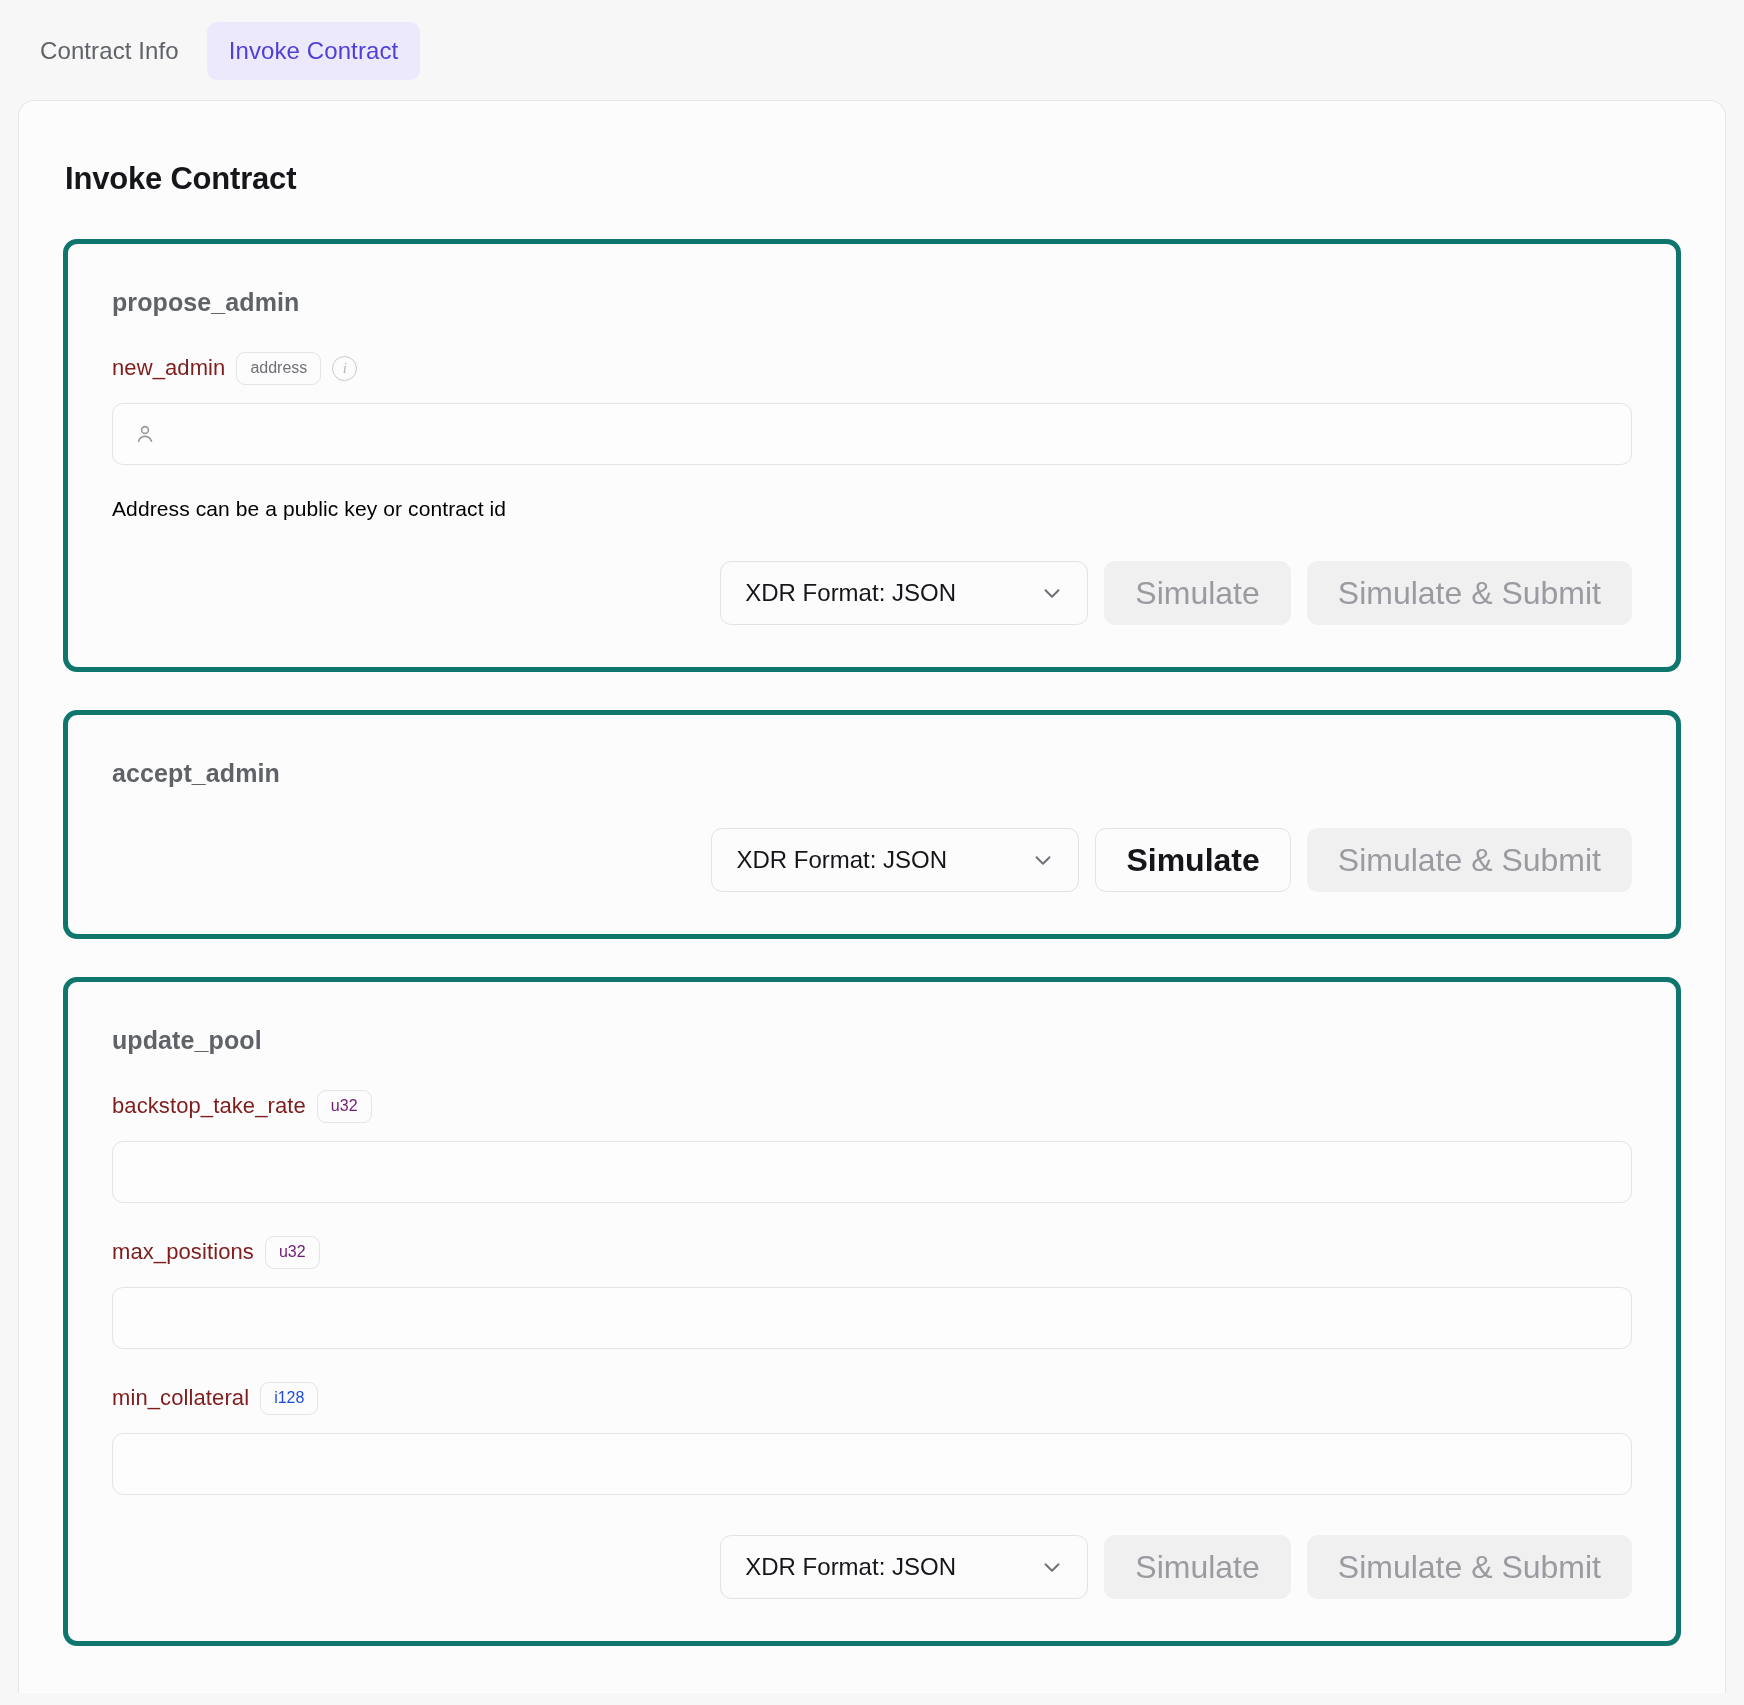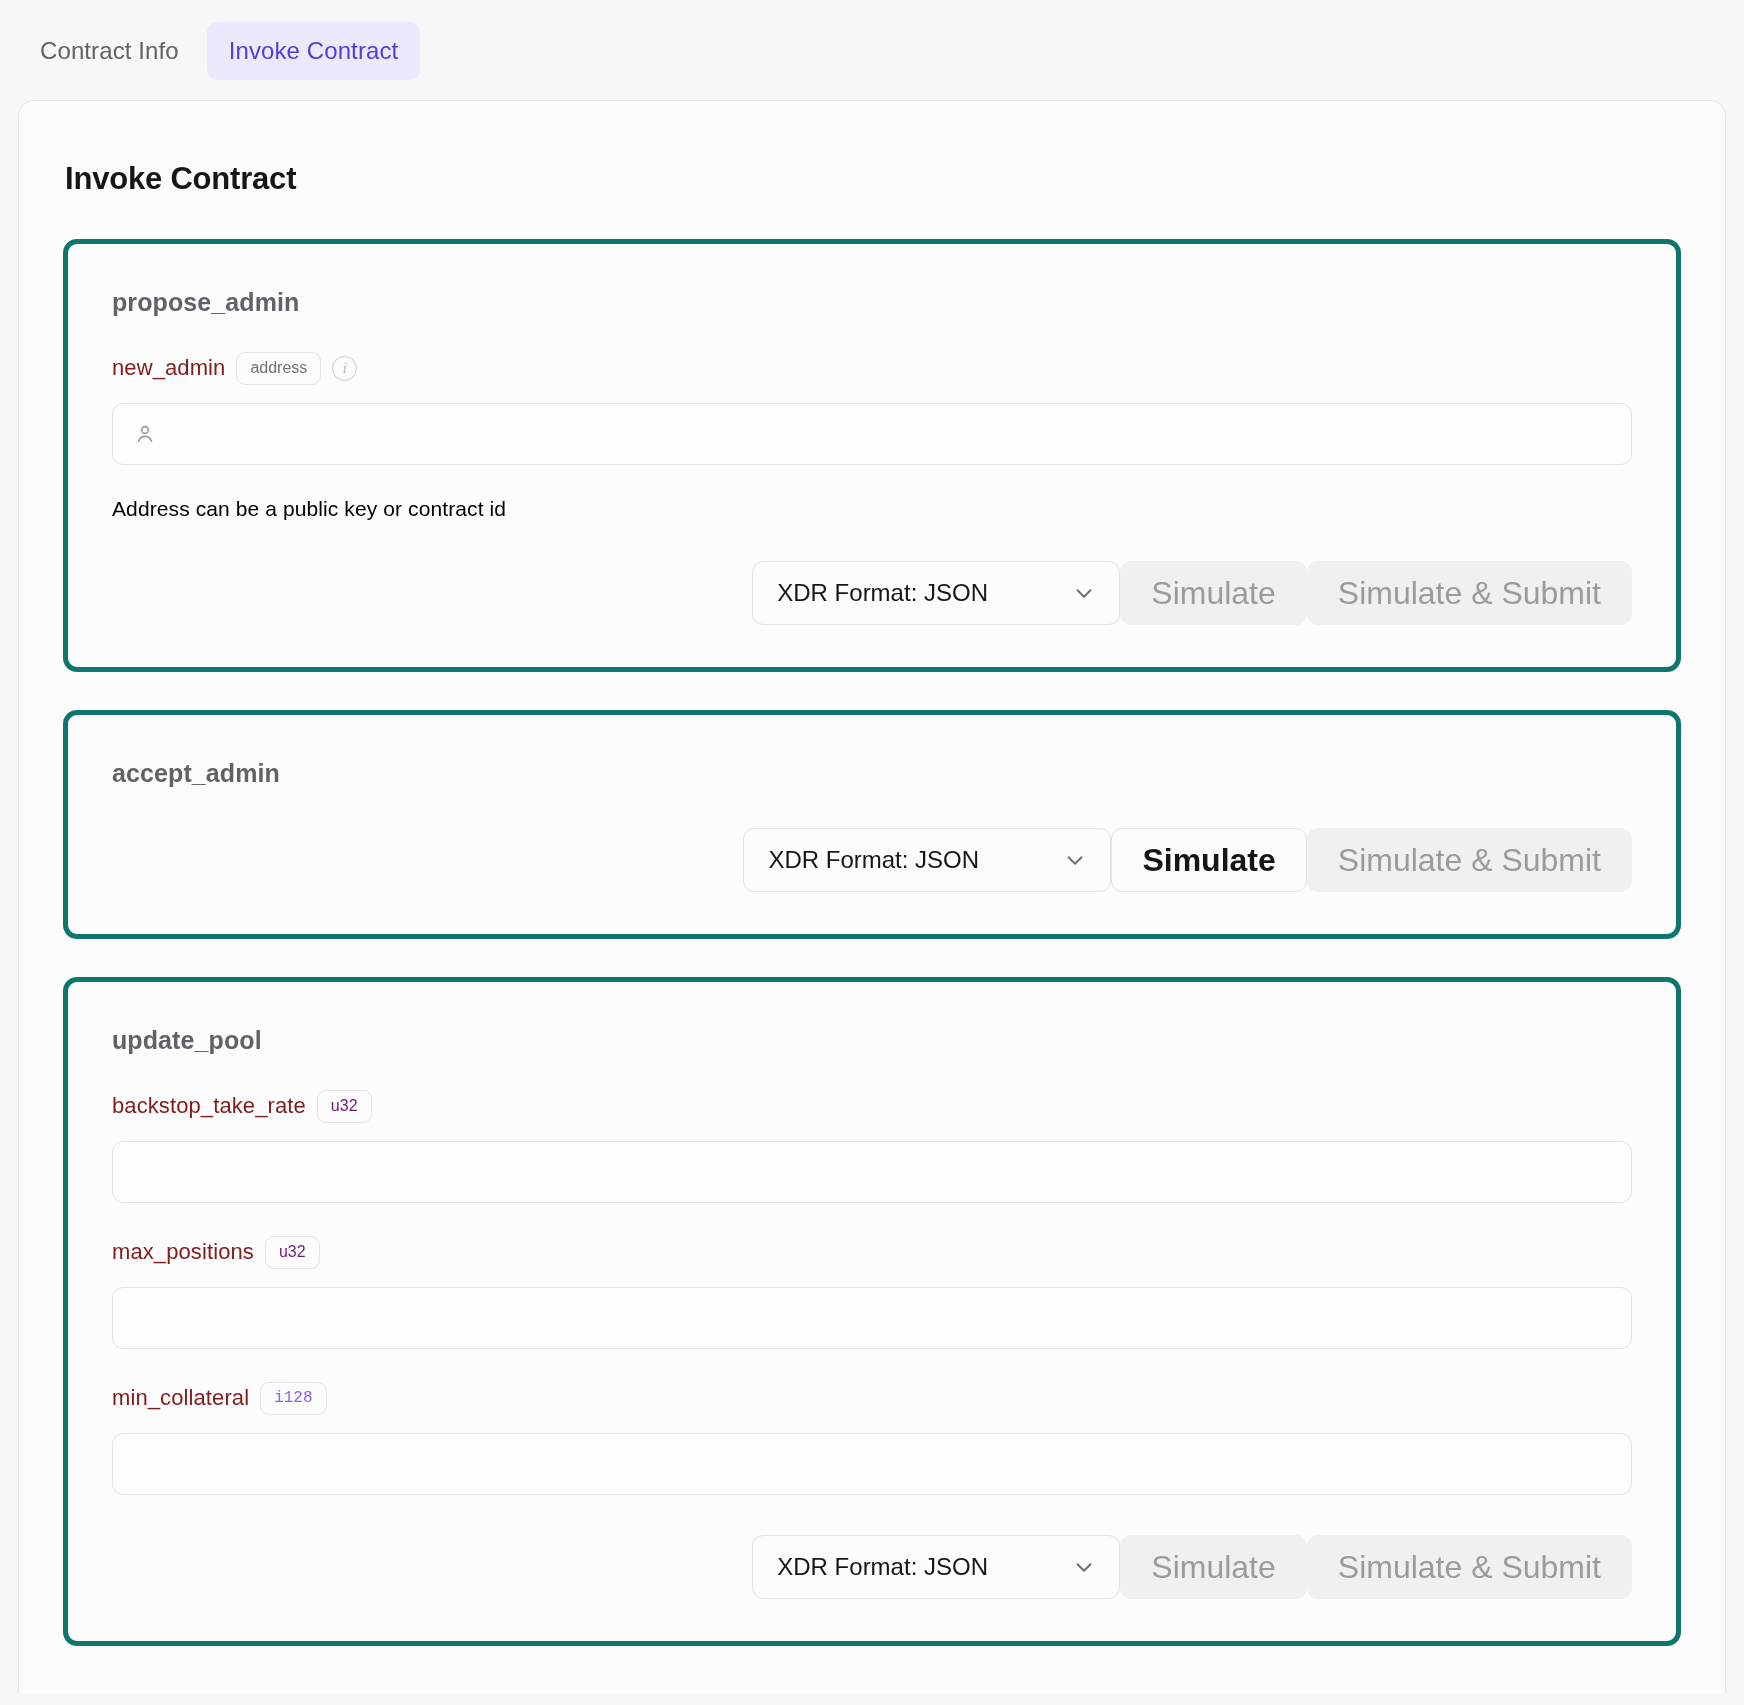--- a/index.html
+++ b/index.html
@@ -87,21 +87,21 @@
     font-size: 16px;
     padding: 7px 13px 8px 13px;
     border: 1px solid #e4e4e8;
     border-radius: 9px;
     background: #fcfcfd;
     line-height: 1;
     white-space: nowrap;
   }
   .type-badge.address { color: #6f7177; }
   .type-badge.u32 { color: #701a75; text-align: center; }
-  .type-badge.i128 { color: #8b5cf6; font-family: Liberation Mono, monospace; }
+  .type-badge.i128 { color: #1d4ed8; }
 
   .info-icon {
     width: 25px; height: 25px;
     border-radius: 50%;
     border: 1.5px solid #c9c9cf;
     color: #b7b7bf;
     display: inline-flex;
     align-items: center;
     justify-content: center;
     font-size: 15px;
@@ -139,20 +139,21 @@
     color: #000000;
     margin-top: 32px;
     letter-spacing: .1px;
   }
 
   
   .actions {
     display: flex;
     justify-content: flex-end;
     align-items: flex-end;
+    gap: 16px;
     margin-top: 40px;
   }
   .select-btn {
     display: flex;
     align-items: center;
     justify-content: space-between;
     gap: 28px;
     min-width: 368px;
     height: 64px;
     padding: 0 22px 0 24px;

